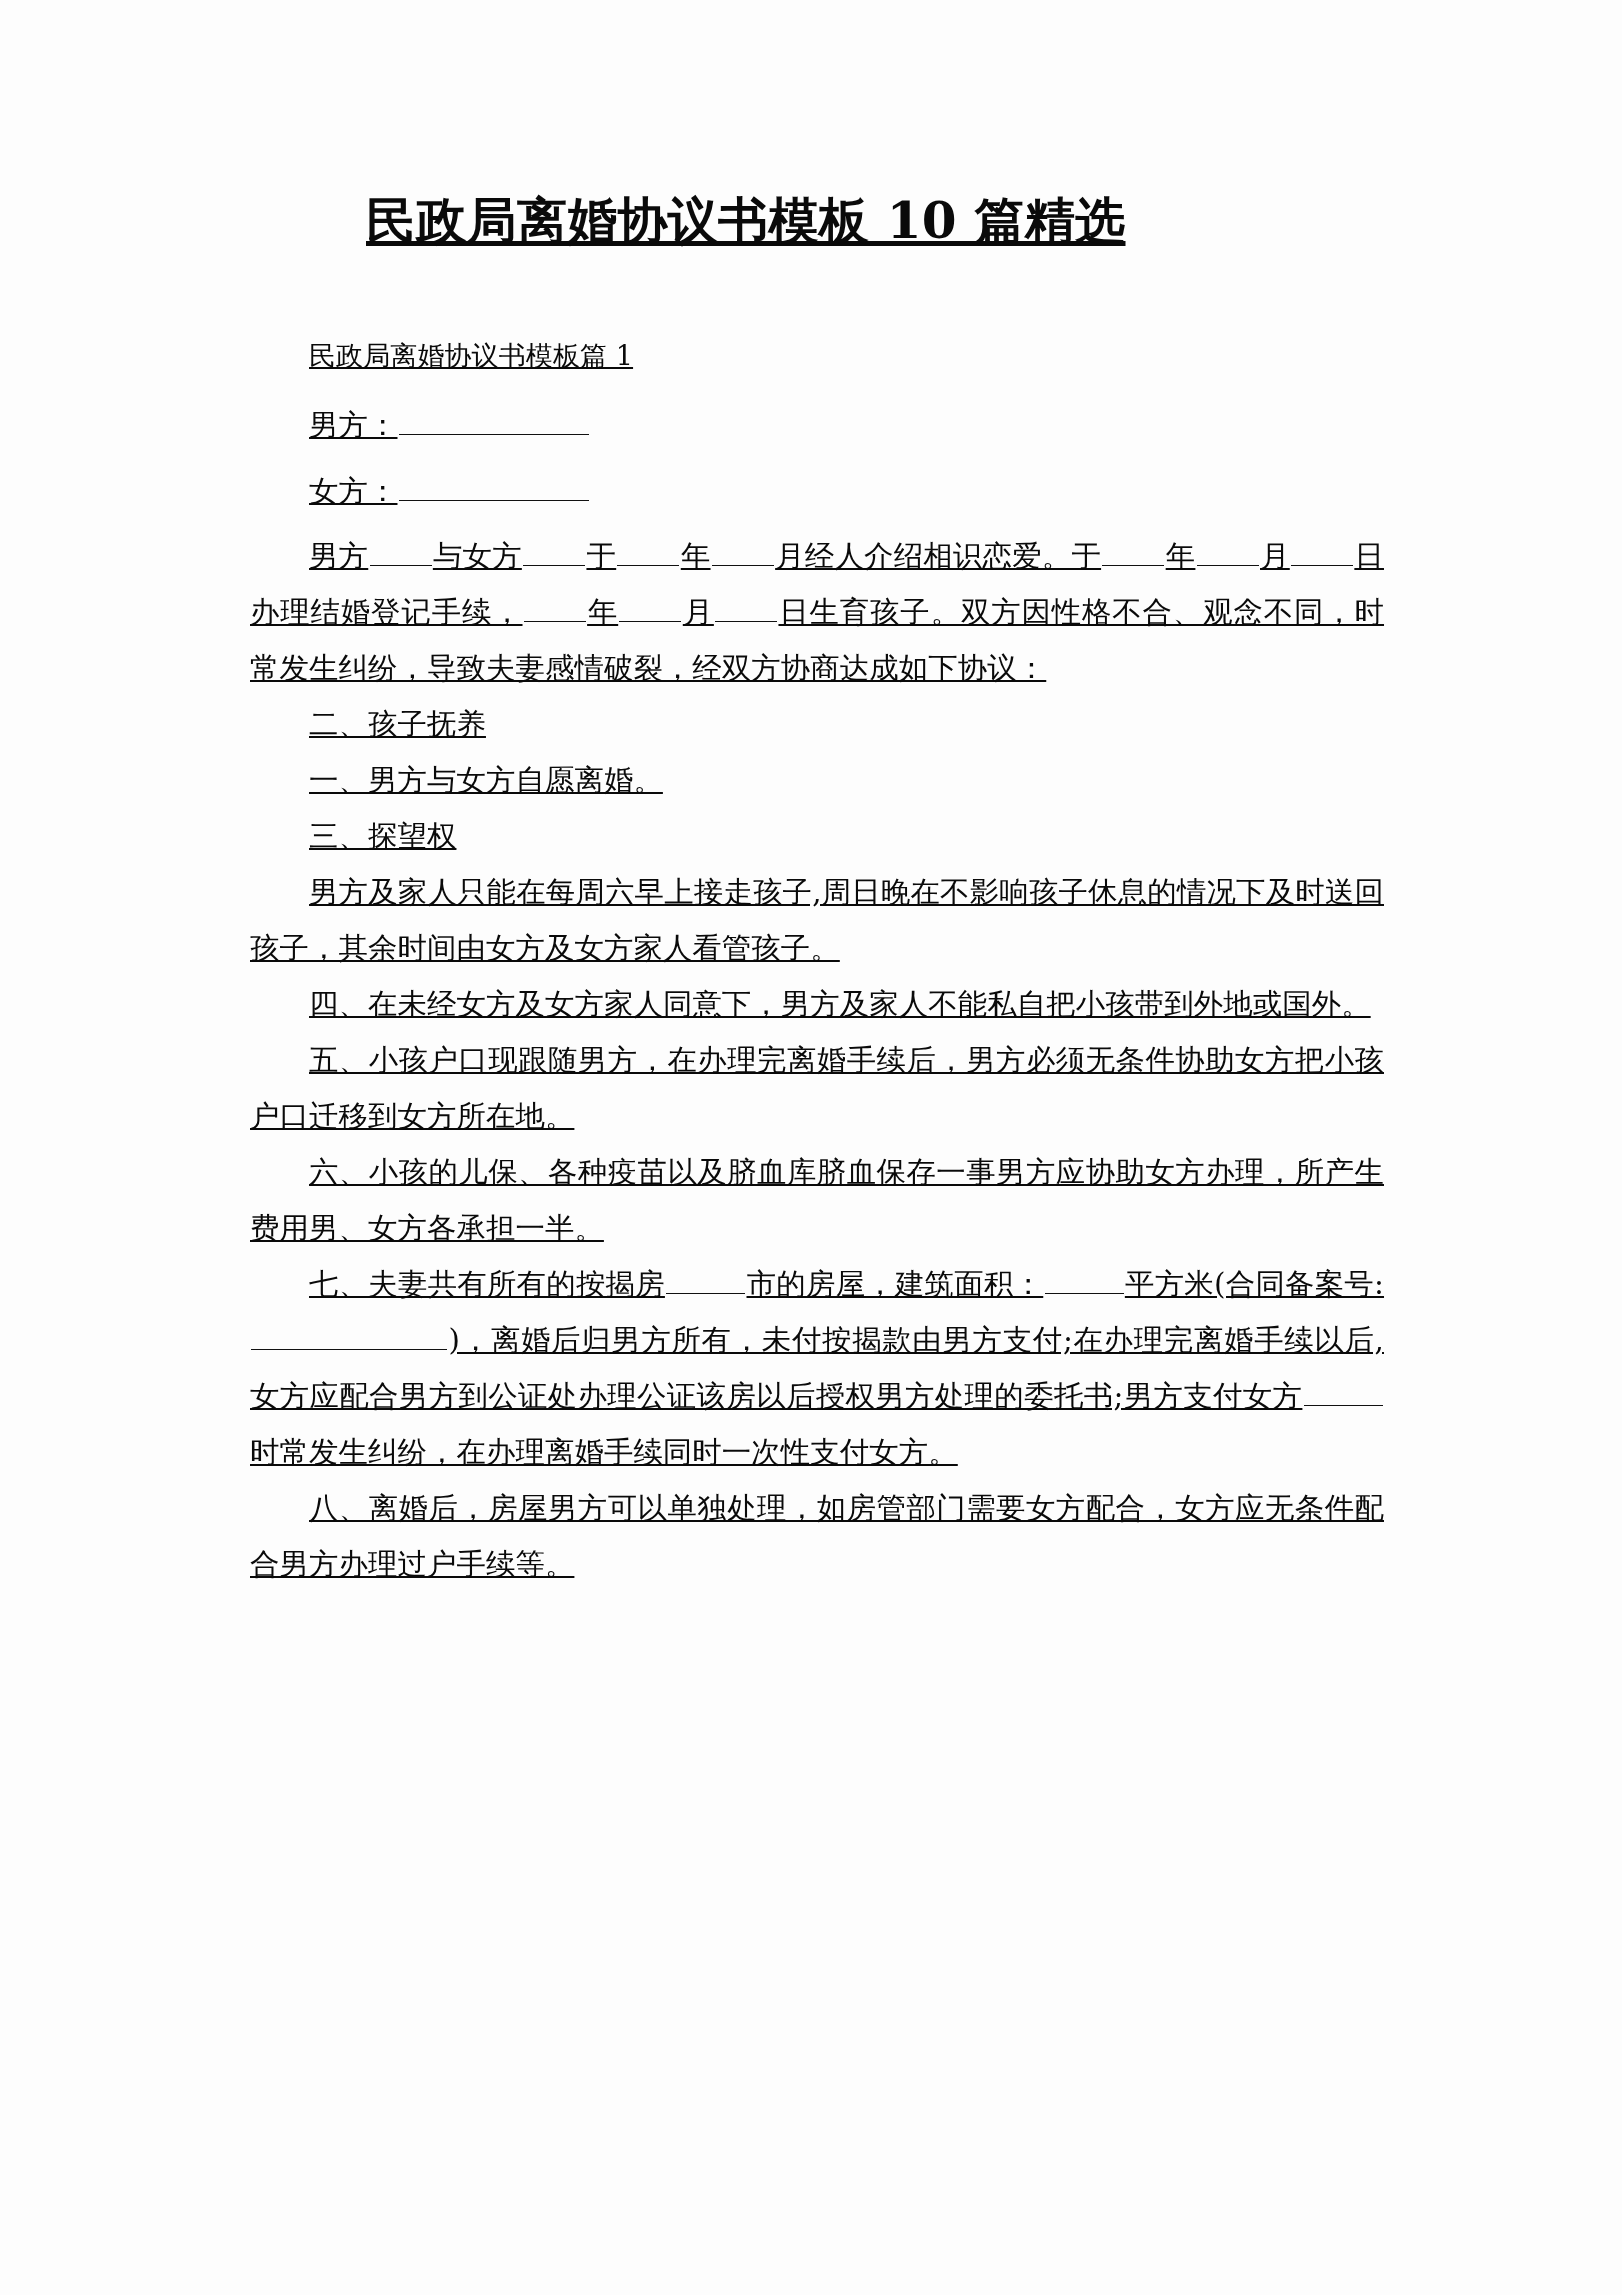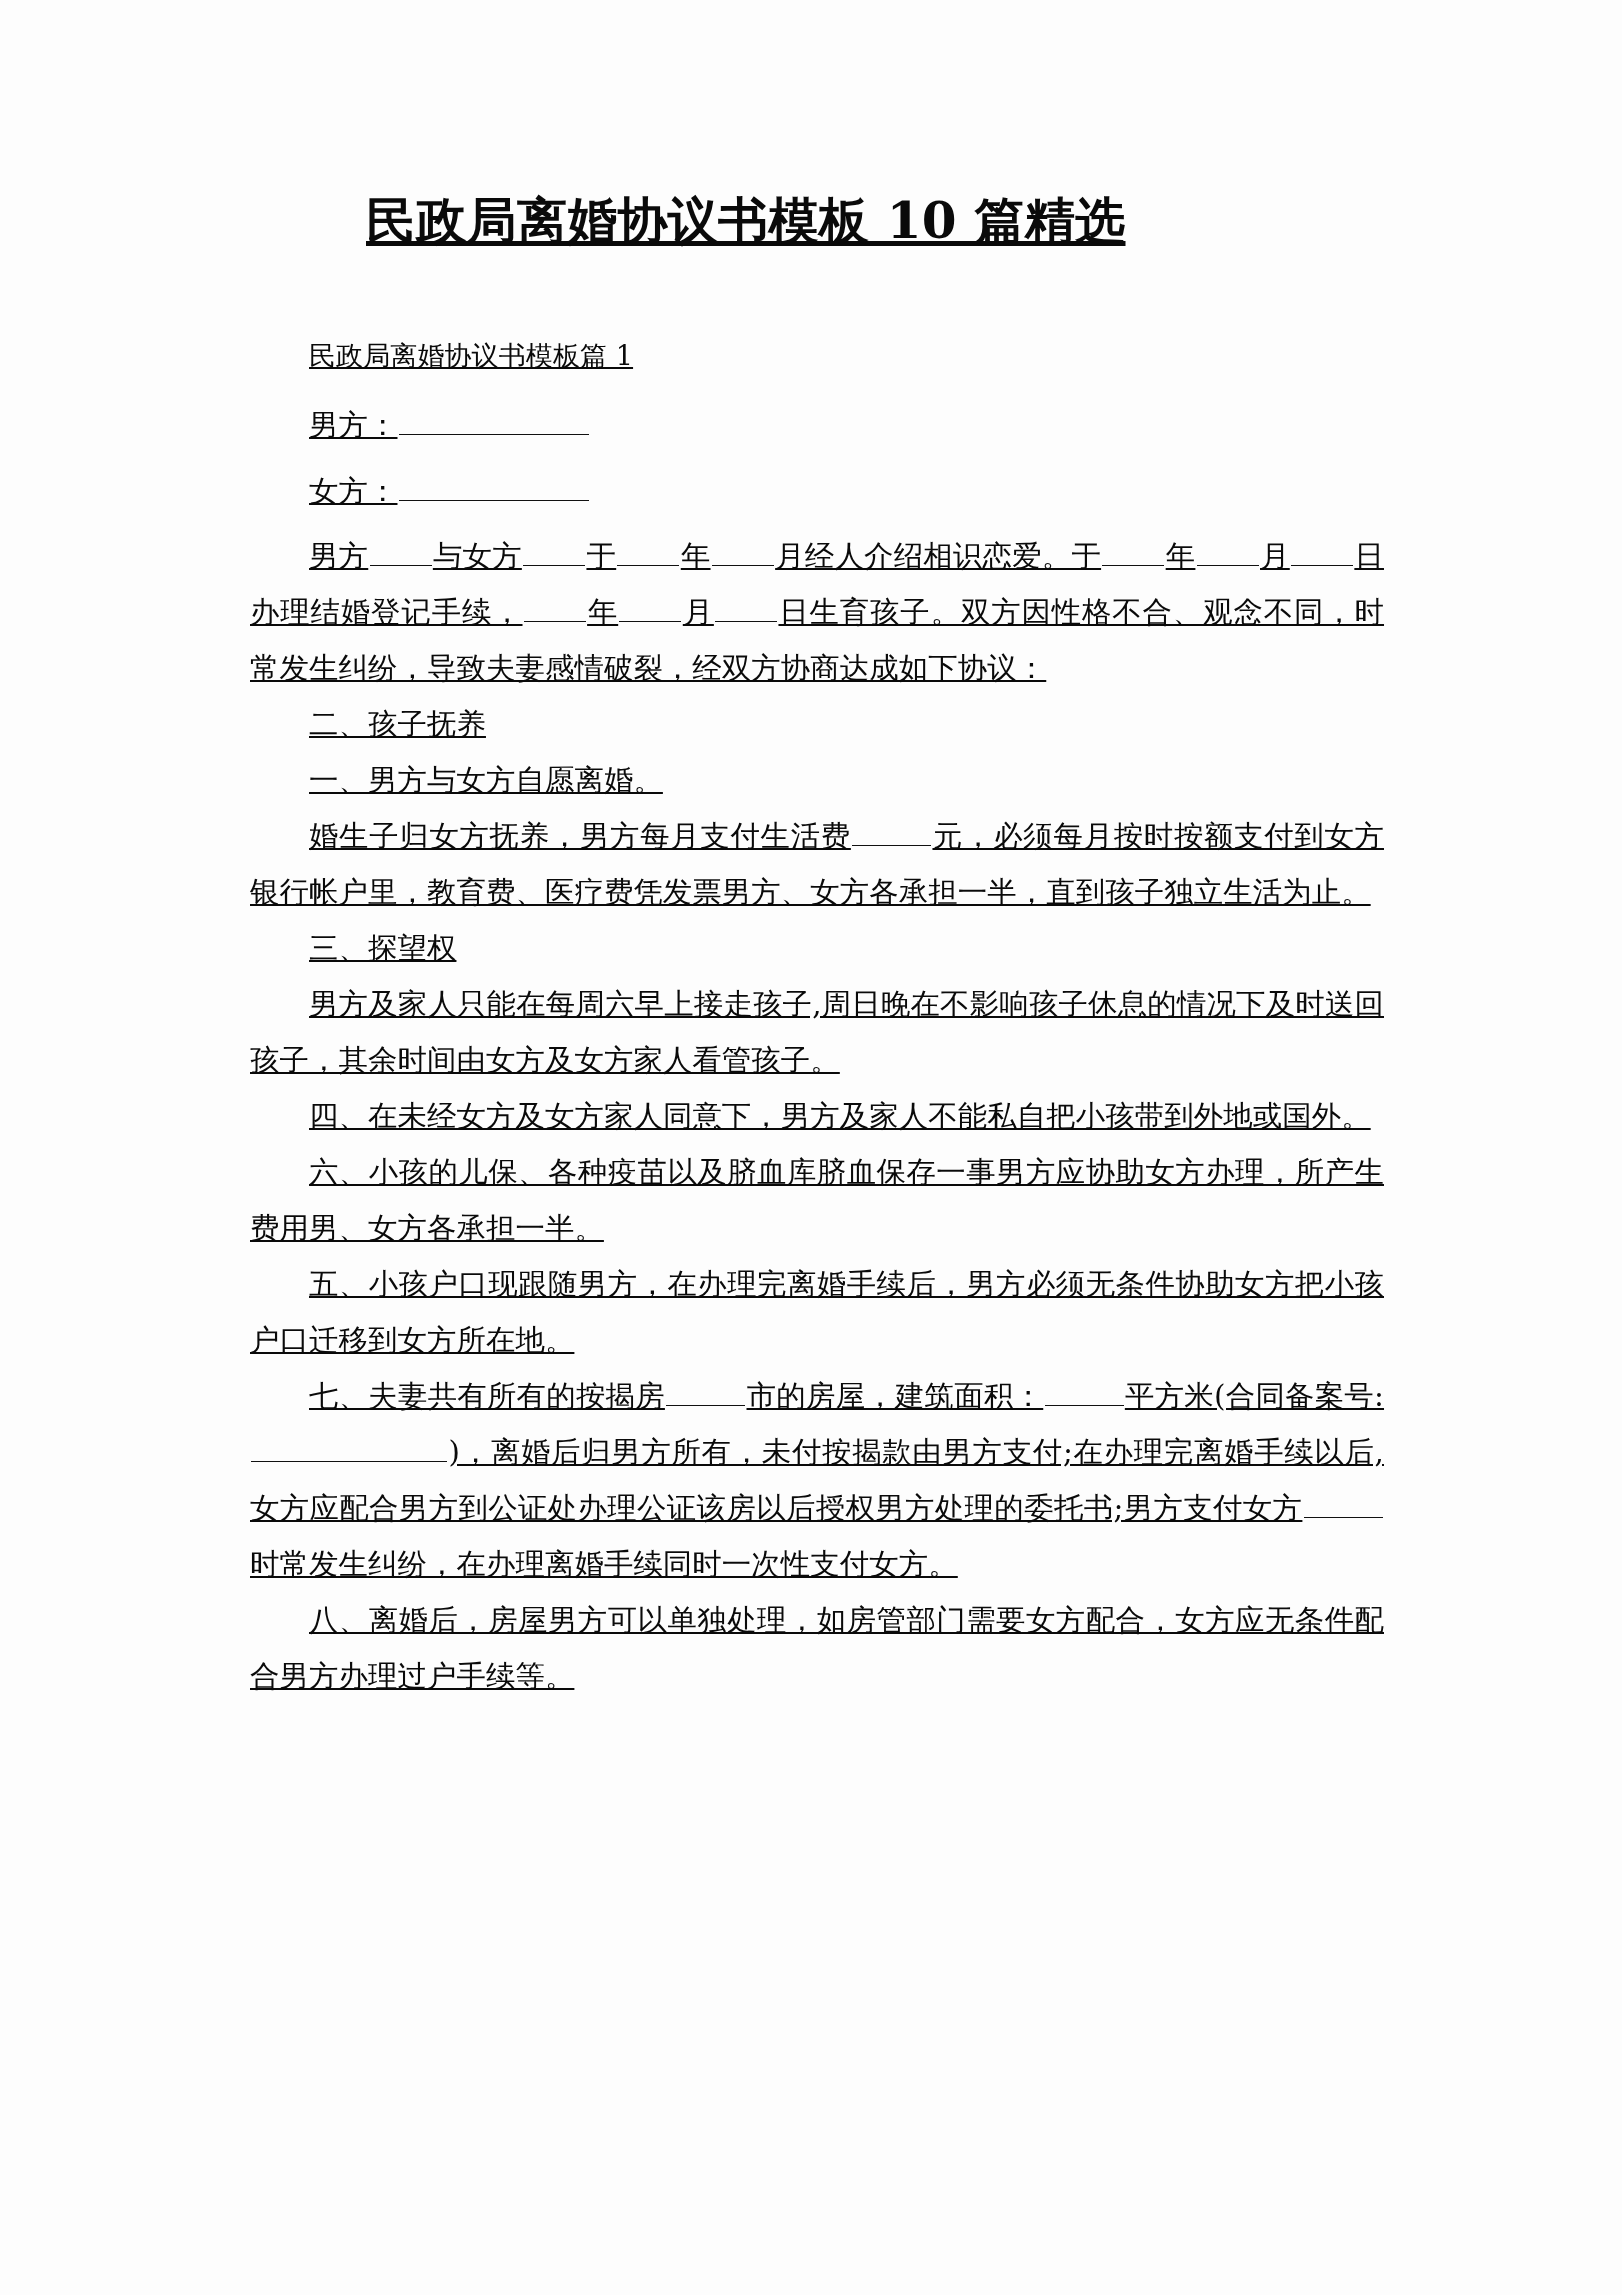--- a/index.html
+++ b/index.html
@@ -109,32 +109,29 @@
         <span>女方：</span><span class="blank w-party"></span>
       </p>
 
       <p class="para">
         <span>男方</span><span class="blank w-s"></span><span>与女方</span><span class="blank w-s"></span><span>于</span><span class="blank w-s"></span><span>年</span><span class="blank w-s"></span><span>月经人介绍相识恋爱。于</span><span class="blank w-s"></span><span>年</span><span class="blank w-s"></span><span>月</span><span class="blank w-s"></span><span>日办理结婚登记手续，</span><span class="blank w-s"></span><span>年</span><span class="blank w-s"></span><span>月</span><span class="blank w-s"></span><span>日生育孩子。双方因性格不合、观念不同，时常发生纠纷，导致夫妻感情破裂，经双方协商达成如下协议：</span>
       </p>
 
       <p class="para">二、孩子抚养</p>
 
       <p class="para">一、男方与女方自愿离婚。</p>
-      <p class="para">
-        <span>婚生子归女方抚养，男方每月支付生活费</span><span class="blank w-m"></span><span>元，必须每月按时按额支付到女方银行帐户里，教育费、医疗费凭发票男方、女方各承担一半，直到孩子独立生活为止。</span>
-      </p>
 
       <p class="para">三、探望权</p>
       <p class="para">男方及家人只能在每周六早上接走孩子,周日晚在不影响孩子休息的情况下及时送回孩子，其余时间由女方及女方家人看管孩子。</p>
 
       <p class="para">四、在未经女方及女方家人同意下，男方及家人不能私自把小孩带到外地或国外。</p>
 
+      <p class="para">五、小孩户口现跟随男方，在办理完离婚手续后，男方必须无条件协助女方把小孩户口迁移到女方所在地。</p>
+
       <p class="para">六、小孩的儿保、各种疫苗以及脐血库脐血保存一事男方应协助女方办理，所产生费用男、女方各承担一半。</p>
-
-      <p class="para">五、小孩户口现跟随男方，在办理完离婚手续后，男方必须无条件协助女方把小孩户口迁移到女方所在地。</p>
 
       <p class="para">
         <span>七、夫妻共有所有的按揭房</span><span class="blank w-m"></span><span>市的房屋，建筑面积：</span><span class="blank w-m"></span><span>平方米(合同备案号:</span><span class="blank w-xl"></span><span>)，离婚后归男方所有，未付按揭款由男方支付;在办理完离婚手续以后,女方应配合男方到公证处办理公证该房以后授权男方处理的委托书;男方支付女方</span><span class="blank w-m"></span><span>时常发生纠纷，在办理离婚手续同时一次性支付女方。</span>
       </p>
 
       <p class="para">八、离婚后，房屋男方可以单独处理，如房管部门需要女方配合，女方应无条件配合男方办理过户手续等。</p>
 
     </div>
   </div>
 </div>

